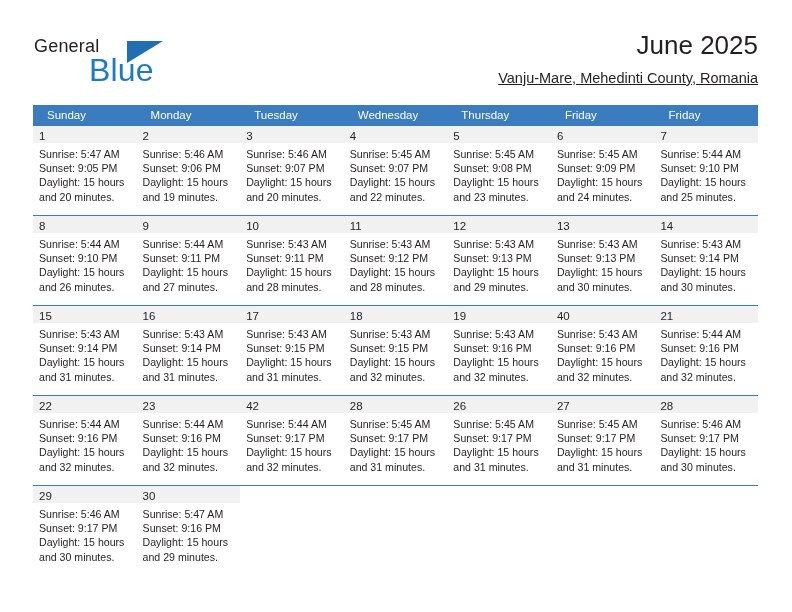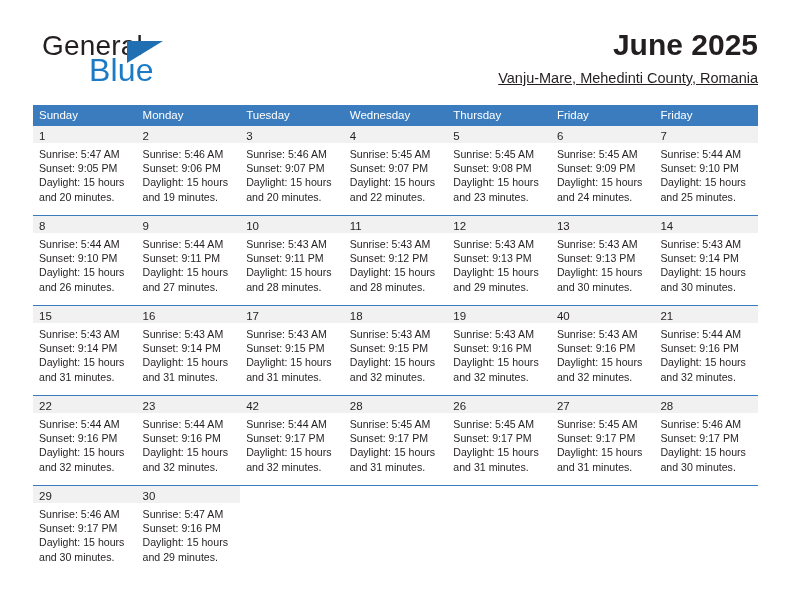--- a/index.html
+++ b/index.html
@@ -31,23 +31,23 @@
   }
   .brand {
     position: absolute;
     left: 0;
     top: 4px;
     width: 220px;
     height: 58px;
   }
   .brand-general {
     position: absolute;
-    left: 8px;
+    left: 0;
     top: 0;
-    font-size: 28px;
+    font-size: 18px;
     letter-spacing: 0.2px;
     color: #231f20;
     line-height: 28px;
   }
   .brand-blue {
     position: absolute;
     left: 55px;
     top: 24px;
     font-size: 32px;
     letter-spacing: 0.2px;
@@ -64,22 +64,22 @@
     border-bottom: 22px solid transparent;
   }
 
   .title-wrap {
     position: absolute;
     right: 0;
     top: 0;
     text-align: right;
   }
   .cal-title {
-    font-size: 30px;
-    font-weight: bold;
+    font-size: 26px;
+    font-weight: normal;
     color: #231f20;
     line-height: 34px;
     white-space: nowrap;
   }
   .cal-subtitle {
     font-size: 14.5px;
     color: #231f20;
     line-height: 20px;
     margin-top: 6px;
     white-space: nowrap;
@@ -99,21 +99,21 @@
   }
   .weekrow.head {
     background: #3a7cbe;
   }
   .dow {
     flex: 1 1 0;
     min-width: 0;
     box-sizing: border-box;
     height: 21px;
     line-height: 21px;
-    padding-left: 6px;
+    padding-left: 14px;
     color: #ffffff;
     font-size: 11.5px;
     white-space: nowrap;
     overflow: hidden;
   }
 
   .weekrow.body {
     border-top: 1px solid #3a7cbe;
   }
   .weekrow.body.first {

